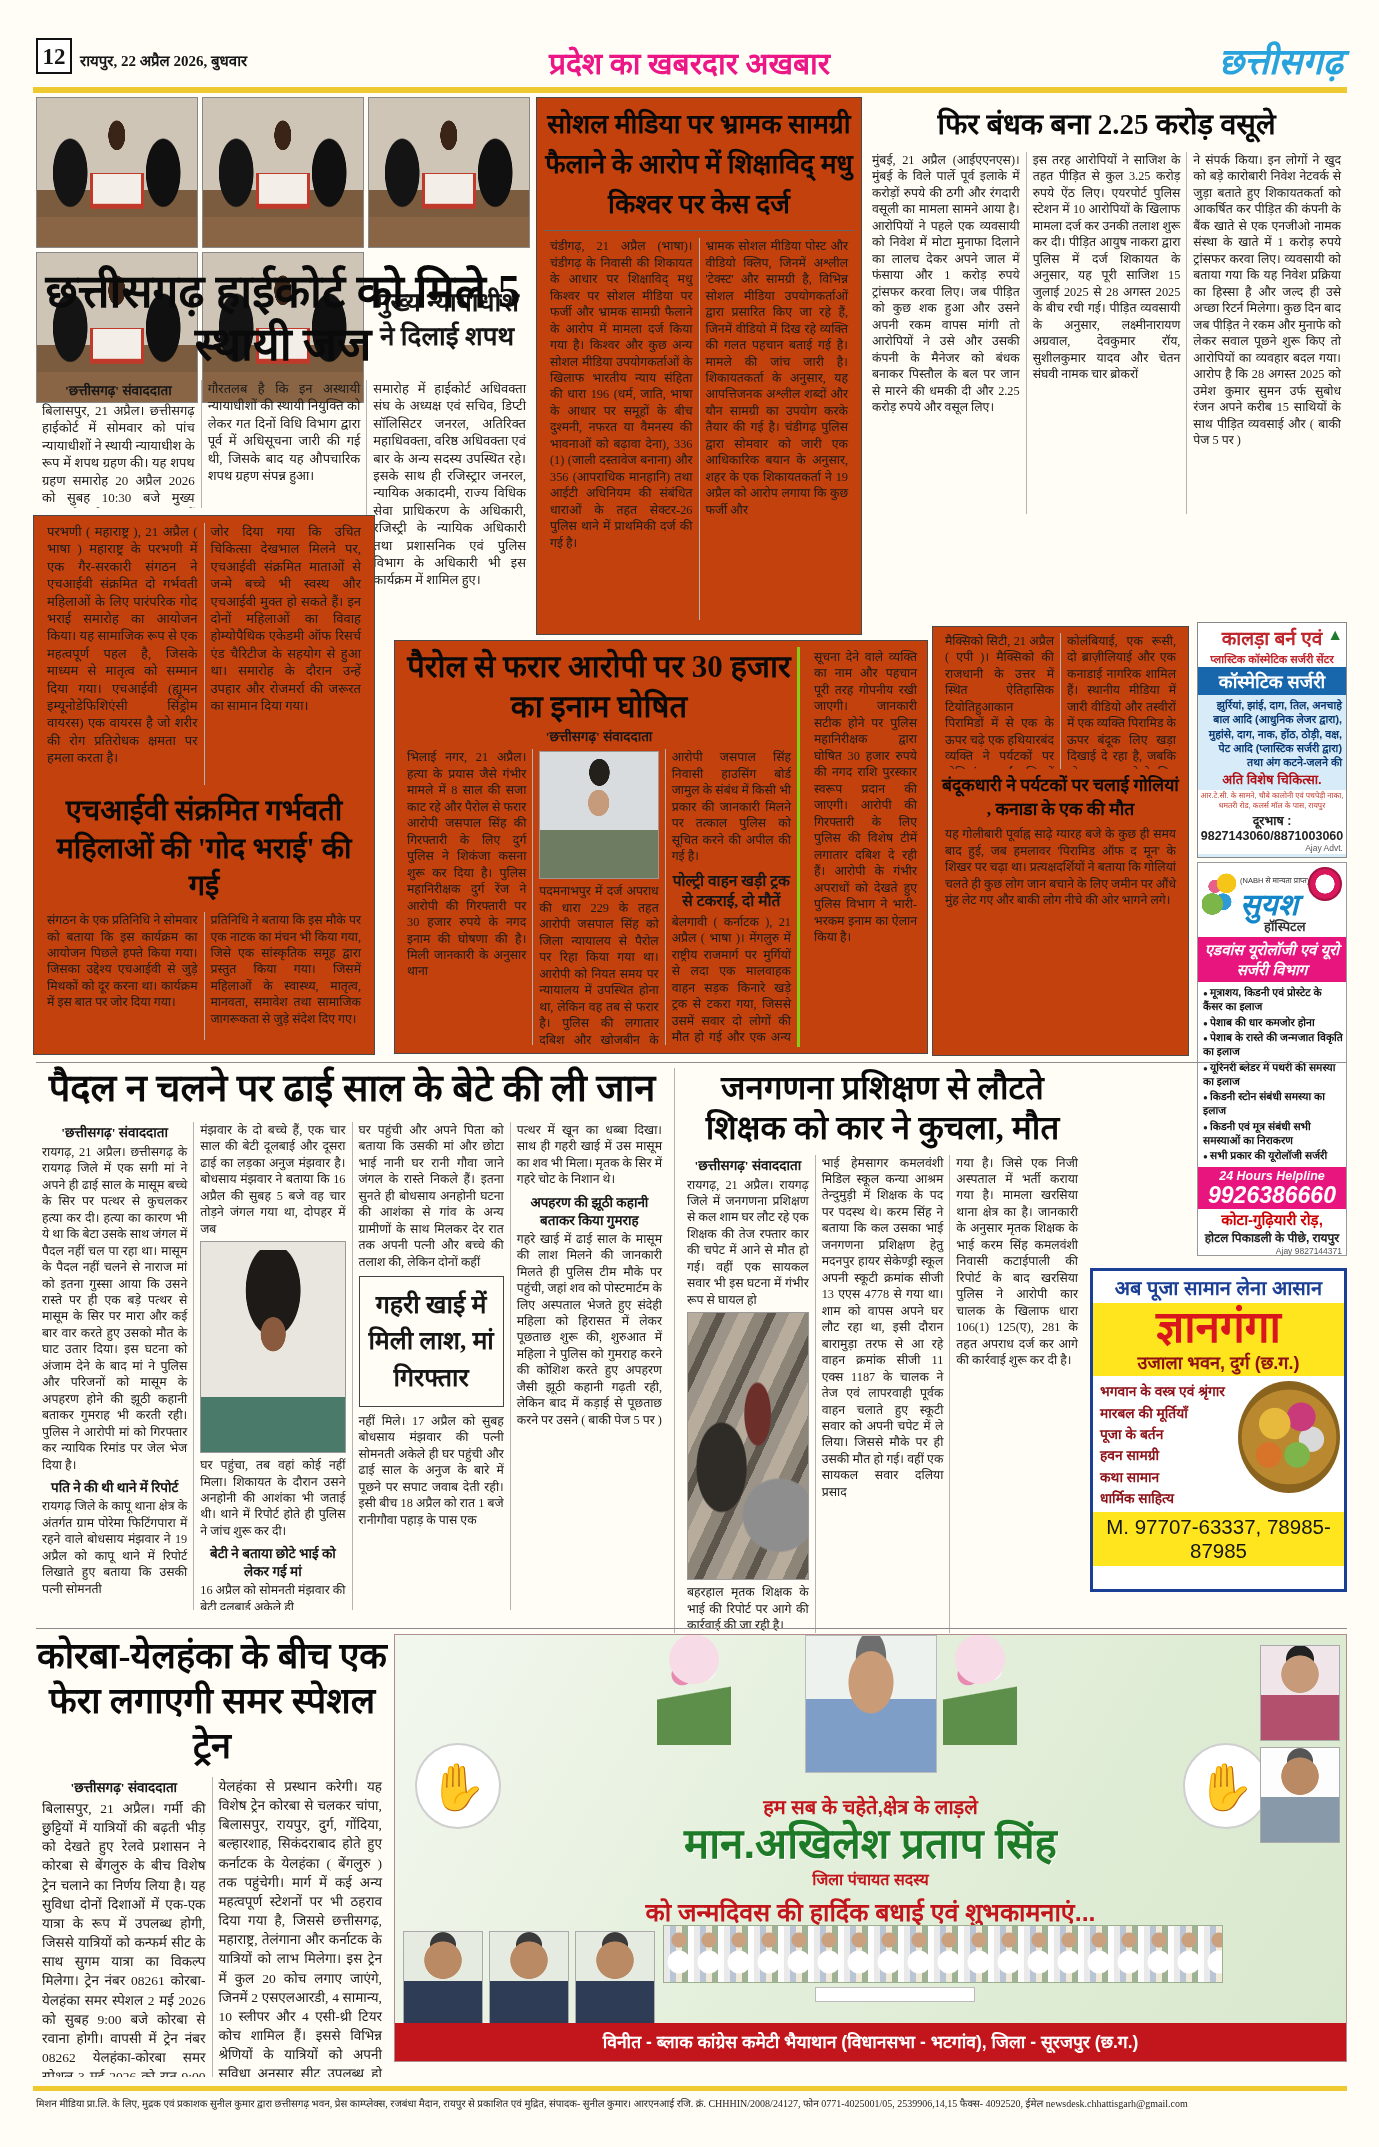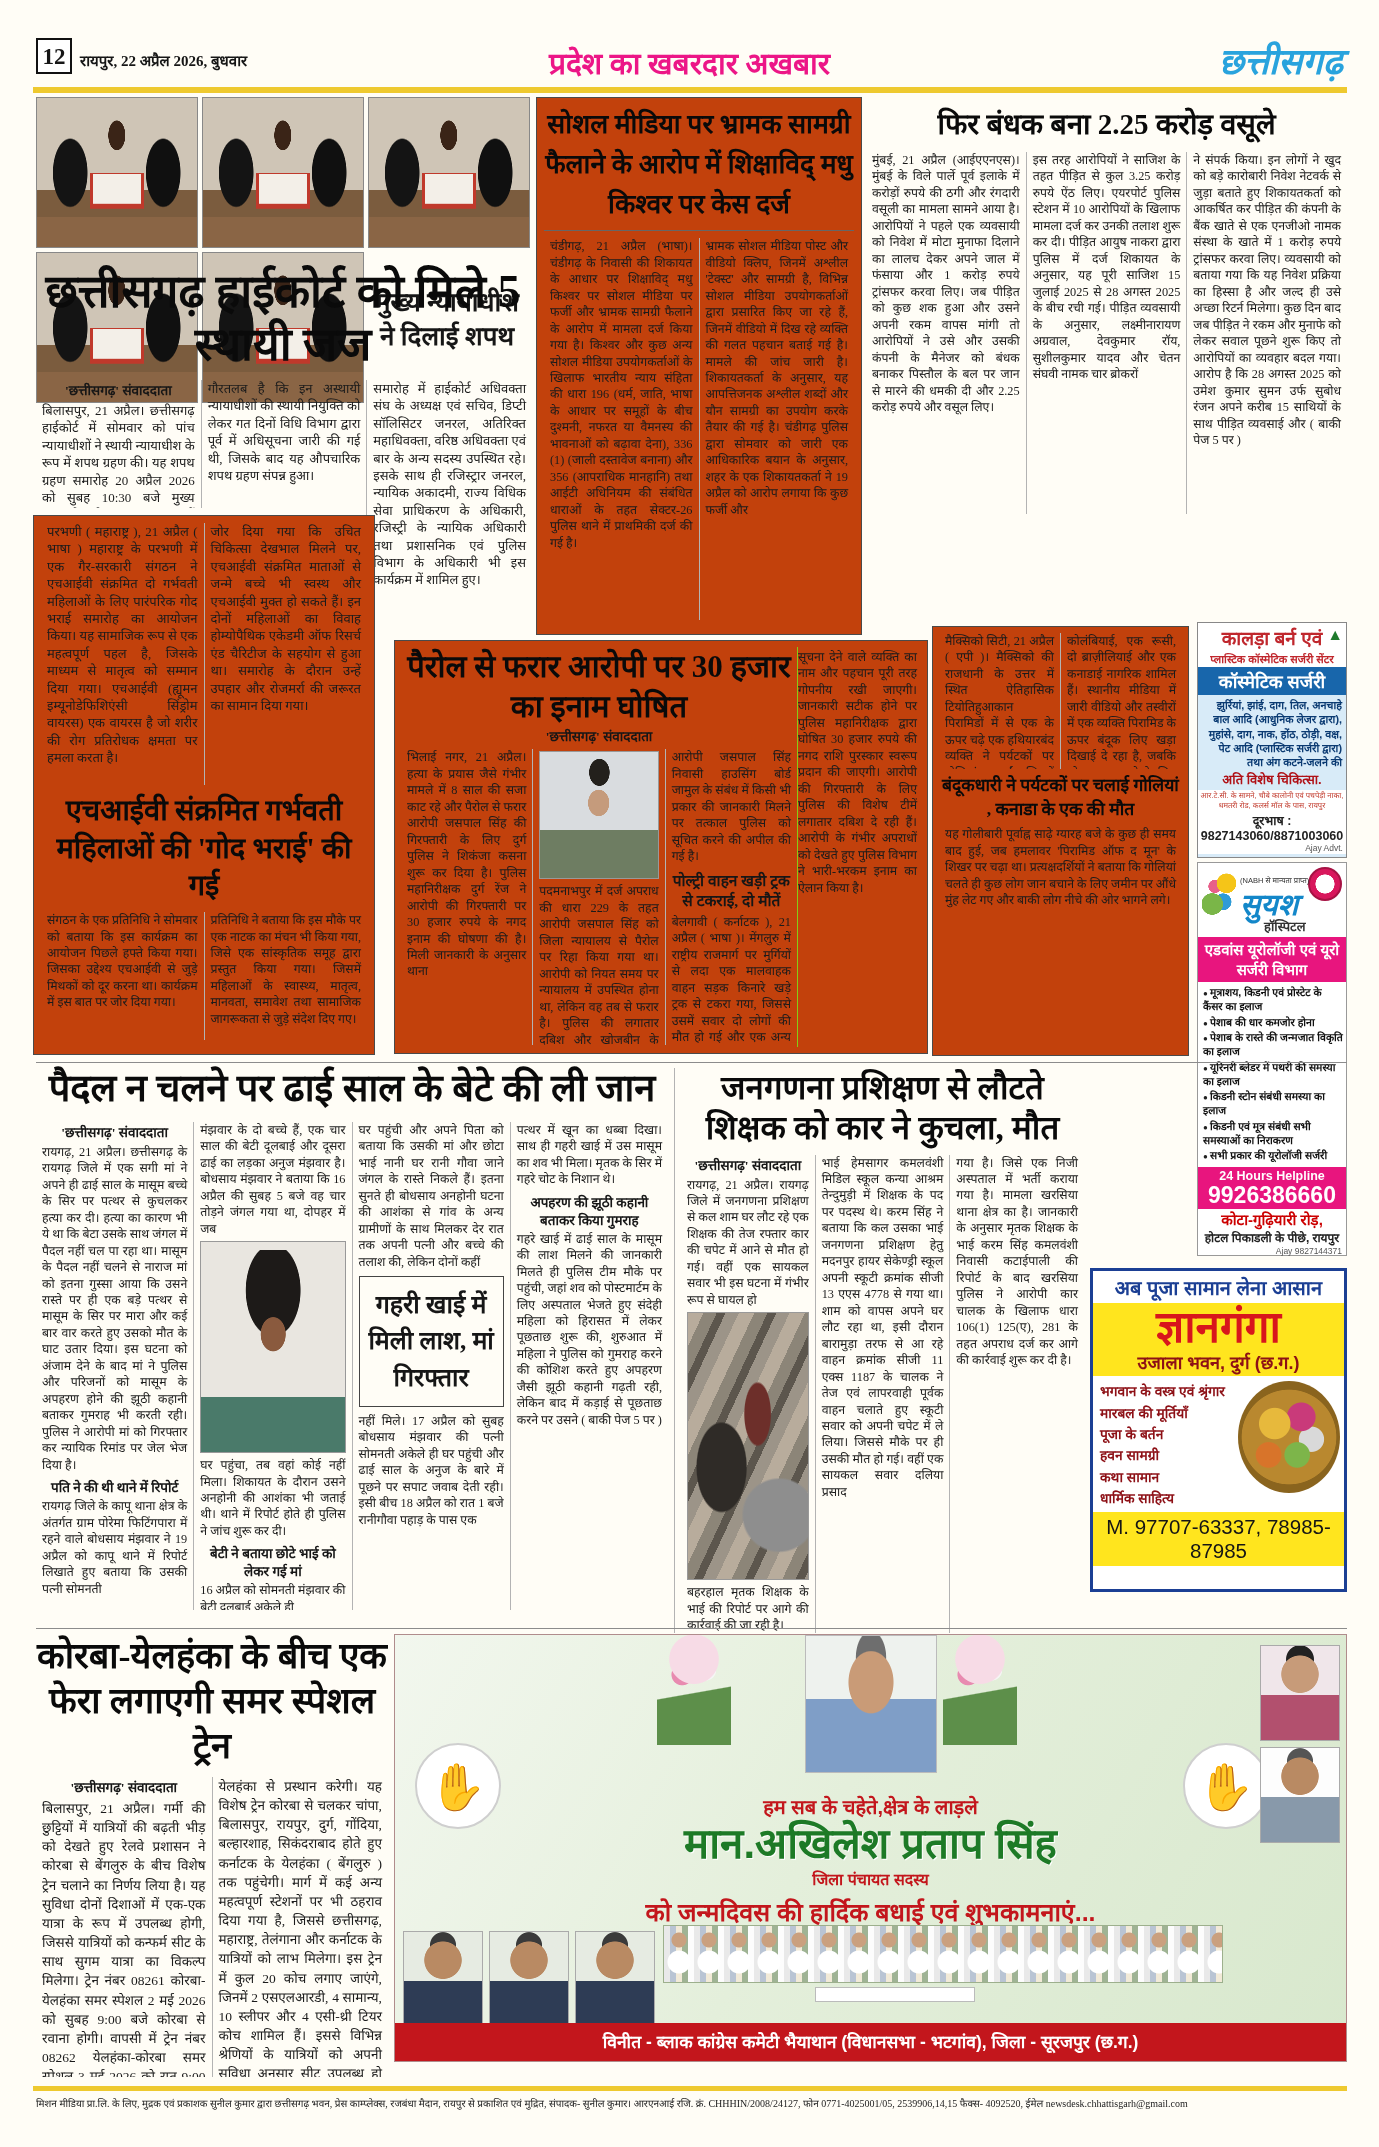--- a/index.html
+++ b/index.html
@@ -73,21 +73,21 @@
   #box-parbhani .topcols .ncol { height:262px; }
   #box-parbhani .hl { font-size:29px; line-height:1.3; margin:7px 0; }
   #box-parbhani .botcols .ncol { height:128px; }
 
   
   #box-parole { left:394px; top:640px; width:534px; height:414px; padding:6px; display:flex; }
   #parole-left { width:396px; }
   #parole-left .hl { font-size:31px; line-height:1.28; }
   #parole-cols { margin-top:4px; }
   #parole-cols .ncol { height:296px; }
-  #parole-right { flex:1; border-left:1px solid #84cc16; padding:2px 4px 0 0; overflow:hidden; }
+  #parole-right { flex:1; border-left:3px solid #84cc16; padding:2px 4px 0 14px; overflow:hidden; }
   .photo-mugshot { width:100%; height:128px; border:1px solid #999; margin:2px 0 4px;
     background-image:
       radial-gradient(ellipse at 50% 26%, #23201c 0 20%, rgba(0,0,0,0) 21%),
       radial-gradient(ellipse at 50% 44%, #c59b7c 0 24%, rgba(0,0,0,0) 25%),
       linear-gradient(#d9dcdf 0 62%, #6e7d62 62%);
     background-size:60% 50%, 52% 54%, 100% 100%; background-position:50% 6%, 50% 36%, 0 0;
     background-repeat:no-repeat; background-color:#cfd3d6; }
   .poultry-hd { font-weight:bold; text-align:center; font-size:15.5px; line-height:1.3; margin:6px 0 3px; }
 
   
@@ -120,21 +120,21 @@
       radial-gradient(circle at 30% 75%, #7ab648 0 26%, rgba(0,0,0,0) 27%),
       radial-gradient(circle at 72% 28%, #f5c518 0 24%, rgba(0,0,0,0) 25%),
       radial-gradient(circle at 62% 70%, #2f9bd6 0 22%, rgba(0,0,0,0) 23%),
       radial-gradient(circle at 38% 35%, #e8608a 0 18%, rgba(0,0,0,0) 19%); }
   .suyash-badge { position:absolute; right:4px; top:4px; width:34px; height:34px; border-radius:50%;
     border:2px solid #a61243; background:radial-gradient(circle,#fff 0 44%, #d8175c 46%); }
   #suyash-nabh { position:absolute; left:42px; top:12px; font-size:7.5px; color:#333; }
   #suyash-name { position:absolute; left:42px; top:20px; font-weight:bold; font-style:italic;
                  font-size:30px; color:#1387c9; }
   #suyash-type { position:absolute; left:66px; top:54px; font-weight:bold; font-size:13px; color:#333; }
-  .pinkband { background:#e8157e; color:#fff; font-weight:bold; text-align:center; }
+  .pinkband { background:#e8157e; color:#fff; font-weight:bold; text-align:center;font-style:italic; }
   #suyash-dept { font-size:15px; line-height:1.3; padding:3px 2px; }
   #suyash-bullets { padding:4px 3px 2px 5px; }
   .suyash-li { font-weight:bold; font-size:10.6px; line-height:1.3; color:#111; margin-bottom:2px; }
   .suyash-li::before { content:"● "; font-size:8px; color:#222; }
   #suyash-help-label { font-size:12.5px; padding-top:2px; }
   #suyash-help-num { font-size:23px; line-height:1.05; padding-bottom:2px; }
   #suyash-addr1 { font-weight:bold; font-size:15px; color:#c00; text-align:center; }
   #suyash-addr2 { font-weight:bold; font-size:12px; color:#222; text-align:center; }
   #suyash-credit { font-size:8.5px; color:#555; text-align:right; padding-right:4px; }
 

